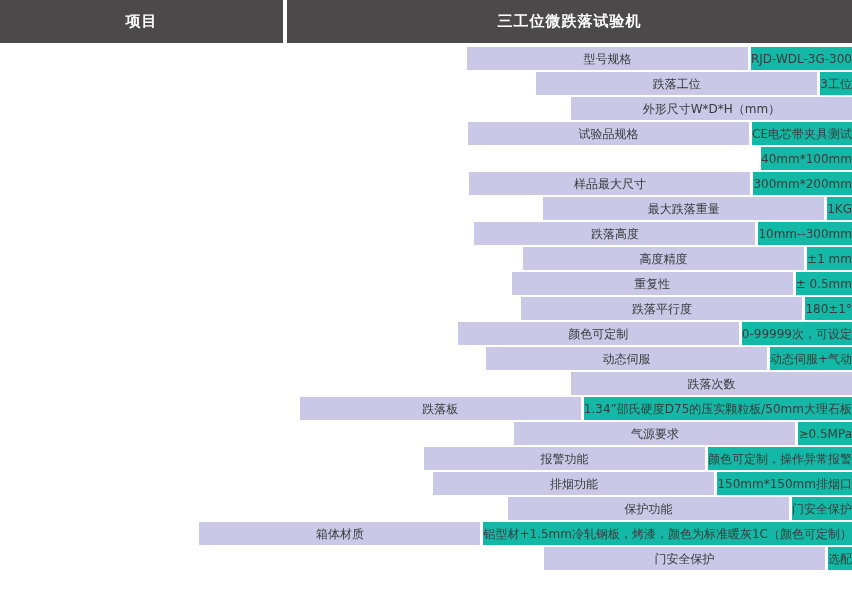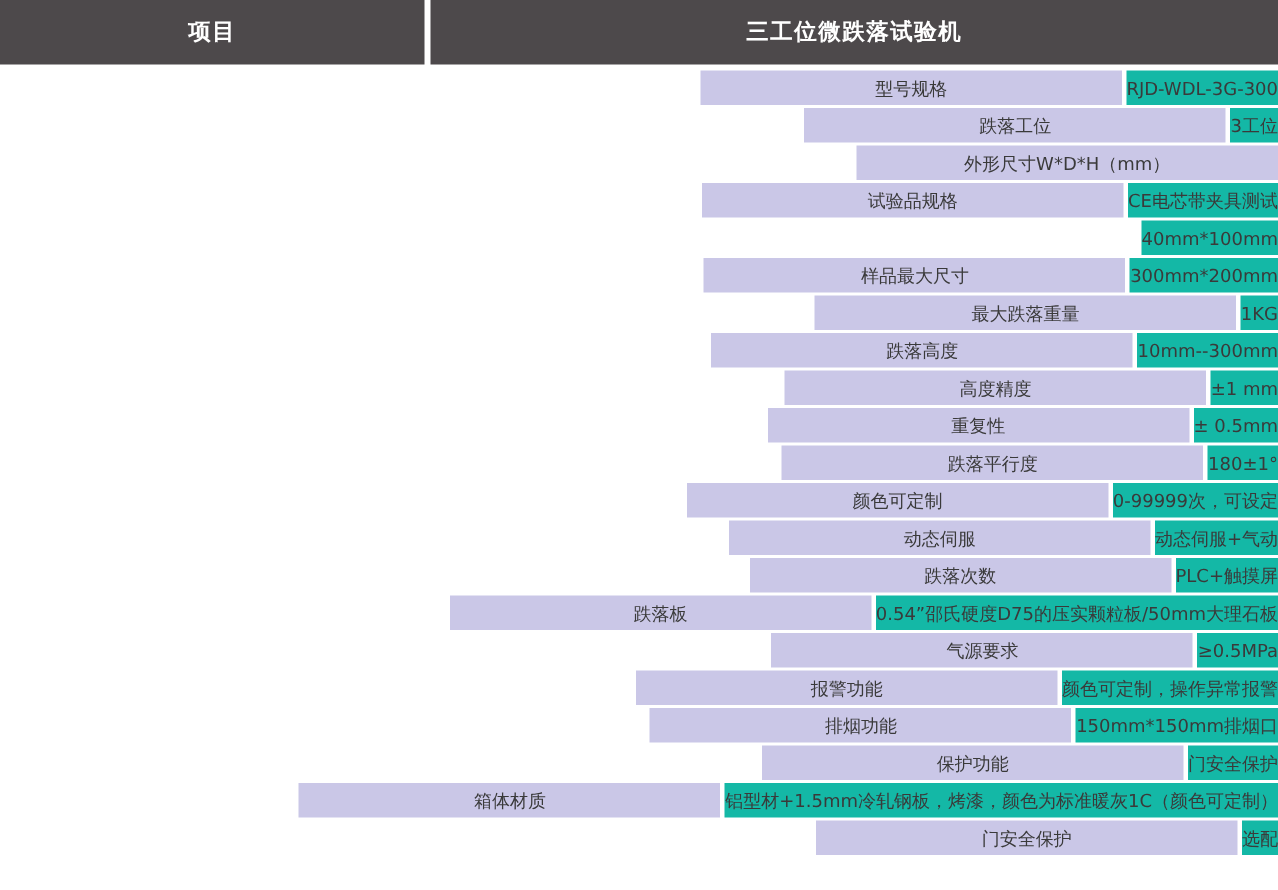--- a/index.html
+++ b/index.html
@@ -137,26 +137,25 @@
     <div class="cell value">0-99999次，可设定</div>
   </div>
 
   <div class="row">
     <div class="cell label">动态伺服</div>
     <div class="cell value">动态伺服+气动</div>
   </div>
 
   <div class="row">
     <div class="cell label">跌落次数</div>
-    <div class="cell value">PLC+触摸屏</div>
   </div>
 
   <div class="row">
     <div class="cell label">跌落板</div>
-    <div class="cell value">0.54”邵氏硬度D75的压实颗粒板/50mm大理石板</div>
+    <div class="cell value">1.34”邵氏硬度D75的压实颗粒板/50mm大理石板</div>
   </div>
 
   <div class="row">
     <div class="cell label">气源要求</div>
     <div class="cell value">≥0.5MPa</div>
   </div>
 
   <div class="row">
     <div class="cell label">报警功能</div>
     <div class="cell value">颜色可定制，操作异常报警</div>

